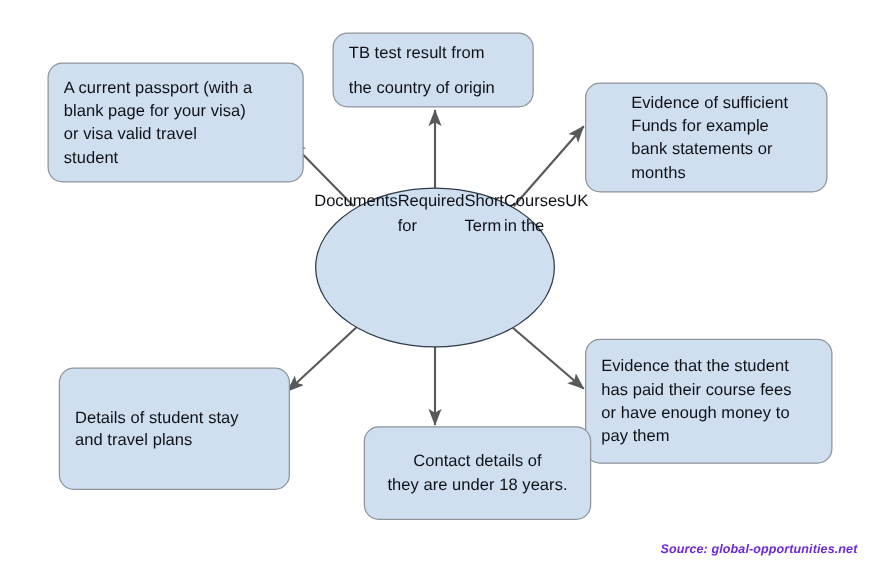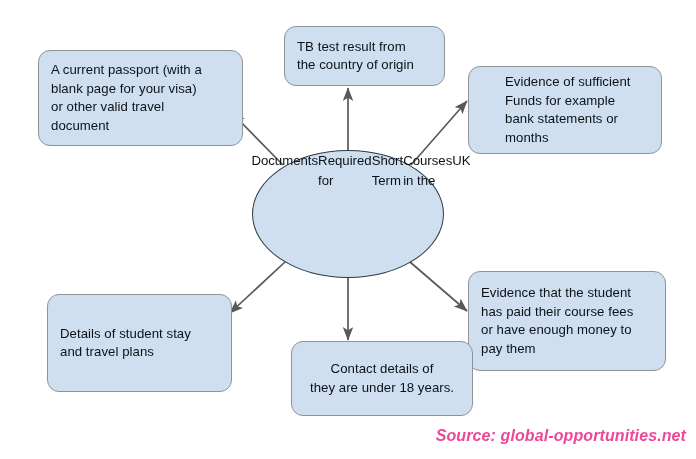--- a/index.html
+++ b/index.html
@@ -62,24 +62,24 @@
   }
   .align-center {
     text-align: center;
     align-items: center;
     margin-left: 30px;
   }
   #source-note {
     position: absolute;
     right: 10px;
     bottom: 14px;
-    font-size: 16px;
+    font-size: 10px;
     font-weight: bold;
     font-style: italic;
-    color: #ec4899;
+    color: #6d28d9;
     letter-spacing: 0.1px;
   }
 </style>
 </head>
 <body>
 
 <div id="canvas">
 
   <svg id="arrow-layer" viewBox="0 0 696 459">
     <defs>
@@ -91,25 +91,25 @@
     <line x1="348" y1="152" x2="348" y2="88" stroke="#58595b" stroke-width="1.7" marker-end="url(#arrowhead)"></line>
     <line x1="411" y1="165" x2="467" y2="101" stroke="#58595b" stroke-width="1.7" marker-end="url(#arrowhead)"></line>
     <line x1="410" y1="262" x2="467" y2="311" stroke="#58595b" stroke-width="1.7" marker-end="url(#arrowhead)"></line>
     <line x1="348" y1="277" x2="348" y2="340" stroke="#58595b" stroke-width="1.7" marker-end="url(#arrowhead)"></line>
     <line x1="285" y1="262" x2="230" y2="313" stroke="#58595b" stroke-width="1.7" marker-end="url(#arrowhead)"></line>
   </svg>
 
   <div class="node-box" style="left:38px; top:50px; width:205px; height:96px;">
     <p>A current passport (with a</p>
     <p>blank page for your visa)</p>
-    <p>or other valid travel</p>
-    <p>document</p>
+    <p>or visa valid travel</p>
+    <p>student</p>
   </div>
 
-  <div class="node-box" style="left:284px; top:26px; width:161px; height:60px;">
+  <div class="node-box" style="left:266px; top:26px; width:161px; height:60px;justify-content:space-between;">
     <p>TB test result from</p>
     <p>the country of origin</p>
   </div>
 
   <div class="node-box" style="left:468px; top:66px; width:194px; height:88px;padding-left:36px;">
     <p>Evidence of sufficient</p>
     <p>Funds for example</p>
     <p>bank statements or</p>
     <p>months</p>
   </div>

